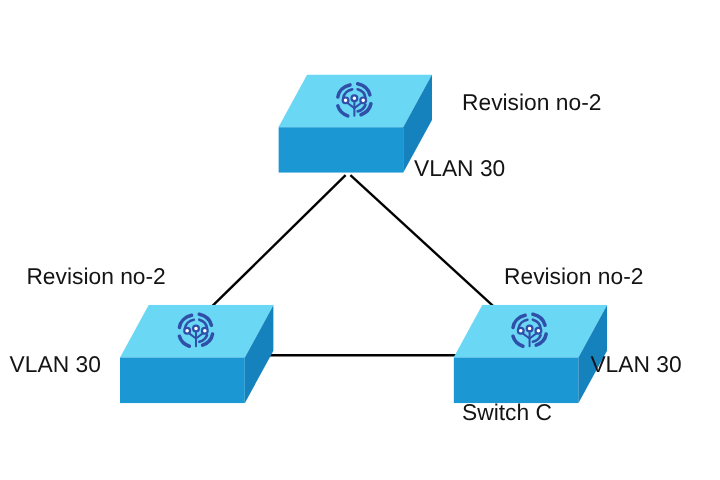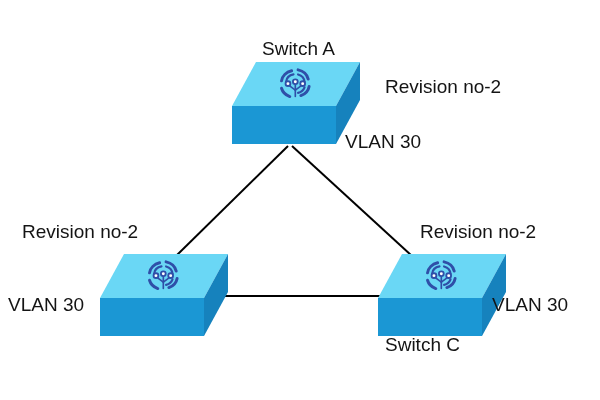--- a/index.html
+++ b/index.html
@@ -70,21 +70,20 @@
         <path d="M31,21 A10,9 0 0 1 24,27" stroke-width="2.4" stroke-linecap="round"></path>
         <path d="M21,18 L21,31" stroke-width="1.8" stroke-linecap="round"></path>
         <path d="M21,24 L13,18" stroke-width="1.8" stroke-linecap="round"></path>
         <path d="M21,24 L29,18" stroke-width="1.8" stroke-linecap="round"></path>
         <circle cx="13" cy="17" r="2.6" stroke-width="2" fill="#ffffff"></circle>
         <circle cx="21" cy="15" r="2.6" stroke-width="2" fill="#ffffff"></circle>
         <circle cx="29" cy="17" r="2.6" stroke-width="2" fill="#ffffff"></circle>
       </g>
     </svg>
   </div>
-  <div class="dlabel" style="left: 262px; top: 38px;">Switch A</div>
   <div class="dlabel" style="left: 385px; top: 76px;">Revision no-2</div>
   <div class="dlabel" style="left: 345px; top: 131px;">VLAN 30</div>
 
   <div class="switch-node" style="left: 100px; top: 254px;">
     <svg width="128" height="82" viewBox="0 0 128 82" xmlns="http://www.w3.org/2000/svg">
       <polygon points="24,0 128,0 104,44 0,44" fill="#6ad7f5"></polygon>
       <polygon points="0,44 104,44 104,82 0,82" fill="#1b97d4"></polygon>
       <polygon points="104,44 128,0 128,38 104,82" fill="#1682bd"></polygon>
       <g transform="translate(44,6) scale(0.92)" fill="none" stroke="#2f4fa8">
         <path d="M6,14 A15,13 0 0 1 17,3" stroke-width="3.2" stroke-linecap="round"></path>

